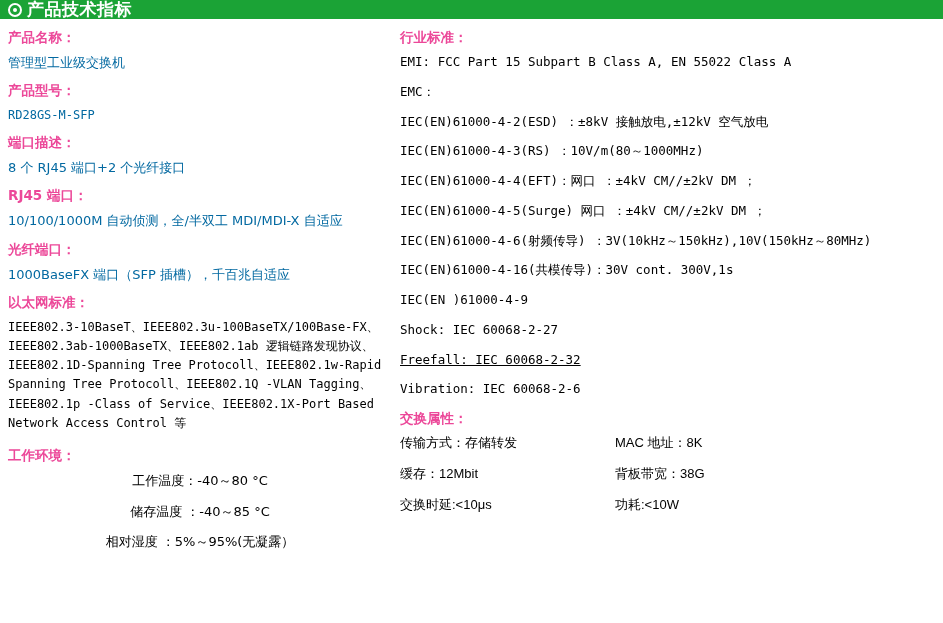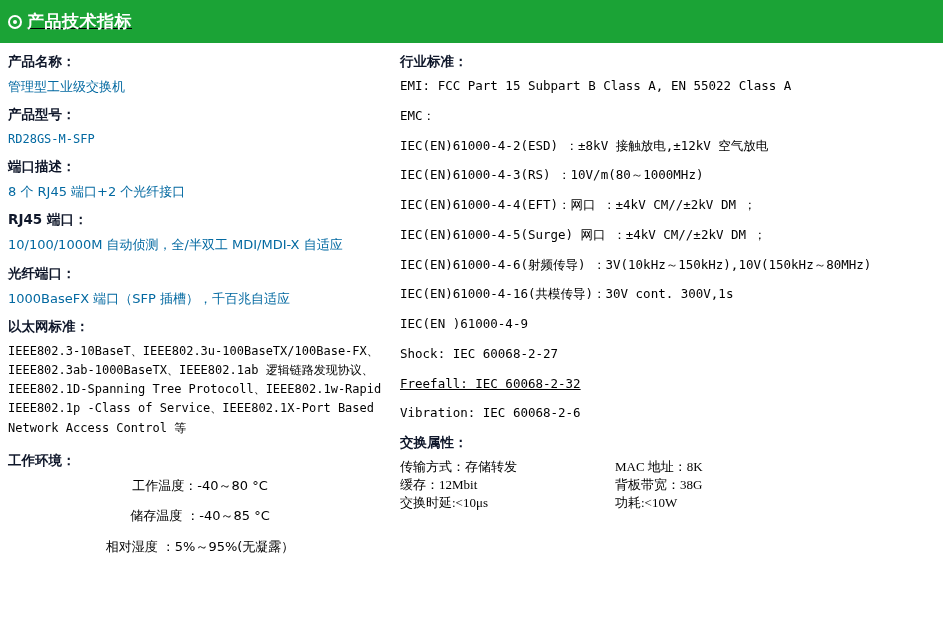--- a/index.html
+++ b/index.html
@@ -14,27 +14,26 @@
     color: #000;
     overflow: hidden;
   }
   .page {
     position: relative;
     width: 943px;
     height: 623px;
   }
   
   .header-bar {
-    height: 43px;
+    height: 19px;
     background: #1ba336;
     display: flex;
     align-items: center;
     padding-left: 8px;
     box-sizing: border-box;
-    text-decoration: underline;
   }
   .header-icon {
     width: 14px;
     height: 14px;
     border-radius: 50%;
     border: 2px solid #ffffff;
     position: relative;
     margin-right: 5px;
     box-sizing: border-box;
   }
@@ -65,21 +64,21 @@
     width: 400px;
     padding: 0 8px 0 8px;
     box-sizing: border-box;
   }
   .col-right {
     width: 543px;
     padding: 0 8px 0 0;
     box-sizing: border-box;
   }
   .section-title {
-    color: #0f172a;
+    color: #ec4899;
     font-weight: bold;
     font-size: 13.5px;
     font-family: "DejaVu Sans", sans-serif;
     margin: 9px 0 6px 0;
   }
   .col-left .section-title:first-child,
   .col-right .section-title:first-child {
     margin-top: 0;
   }
   .body-text {
@@ -100,23 +99,23 @@
   .std-line {
     font-size: 12.5px;
     font-family: "DejaVu Sans Mono", monospace;
     line-height: 1.5;
     margin: 0 0 11px 0;
     white-space: nowrap;
   }
   .attr-grid {
     display: grid;
     grid-template-columns: 215px auto;
-    row-gap: 0;
+    row-gap: 13px;
     font-size: 13px;
-    font-family: Liberation Serif, serif;
+    font-family: Liberation Sans, sans-serif;
   }
   .attr-cell {
     white-space: nowrap;
   }
   .env-line {
     font-size: 13px;
     font-family: "DejaVu Sans", sans-serif;
     line-height: 1.6;
     margin: 0 0 10px 0;
     text-align: center;
@@ -149,20 +148,21 @@
       <div class="body-text">10/100/1000M 自动侦测，全/半双工 MDI/MDI-X 自适应</div>
 
       <div class="section-title">光纤端口：</div>
       <div class="body-text">1000BaseFX 端口（SFP 插槽），千百兆自适应</div>
 
       <div class="section-title">以太网标准：</div>
       <div class="mono">
         <div>IEEE802.3-10BaseT、IEEE802.3u-100BaseTX/100Base-FX、</div>
         <div>IEEE802.3ab-1000BaseTX、IEEE802.1ab 逻辑链路发现协议、</div>
         <div>IEEE802.1D-Spanning Tree Protocoll、IEEE802.1w-Rapid</div>
+        <div>Spanning Tree Protocoll、IEEE802.1Q -VLAN Tagging、</div>
         <div>IEEE802.1p -Class of Service、IEEE802.1X-Port Based</div>
         <div>Network Access Control 等</div>
       </div>
 
       <div class="section-title" style="margin-top:14px;">工作环境：</div>
       <div class="env-line">工作温度：-40～80 °C</div>
       <div class="env-line">储存温度 ：-40～85 °C</div>
       <div class="env-line">相对湿度 ：5%～95%(无凝露）</div>
 
     </div>

